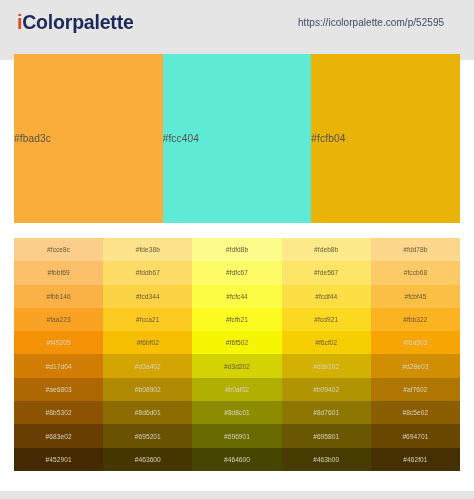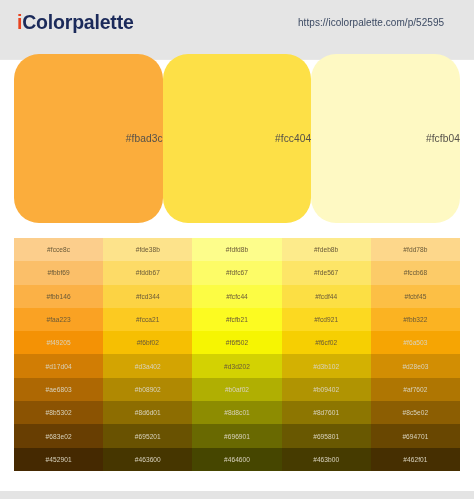--- a/index.html
+++ b/index.html
@@ -55,23 +55,22 @@
     left: 14px;
     top: 54px;
     width: 446px;
     height: 169px;
     display: flex;
   }
   .main-swatch {
     flex: 1 1 0;
     display: flex;
     align-items: center;
-    justify-content: flex-end;
+    justify-content: flex-start;
     position: relative;
-    border-radius: 25px;
   }
   .main-swatch .hex {
     font-size: 10.2px;
     color: #55514a;
     letter-spacing: 0.1px;
     font-family: "Liberation Sans", sans-serif;
   }
 
   
   #shade-grid {
@@ -122,24 +121,24 @@
     <div id="logo">
       <span class="logo-i">i</span><span class="logo-rest">Colorpalette</span>
     </div>
     <div id="url">https://icolorpalette.com/p/52595</div>
   </div>
 
   <div id="main-palette">
       <div class="main-swatch" style="background: rgb(251, 173, 60);">
         <span class="hex">#fbad3c</span>
       </div>
-      <div class="main-swatch" style="background: #fde047;">
+      <div class="main-swatch" style="background: #5eead4;">
         <span class="hex">#fcc404</span>
       </div>
-      <div class="main-swatch" style="background: #fef9c3;">
+      <div class="main-swatch" style="background: #eab308;">
         <span class="hex">#fcfb04</span>
       </div>
     </div>
 
   <div id="shade-grid">
       <div class="grid-row">
         <div class="grid-cell" style="background: rgb(252, 206, 140);">
           <span class="hex hex-dark">#fcce8c</span>
         </div>
         <div class="grid-cell" style="background: rgb(253, 227, 139);">

